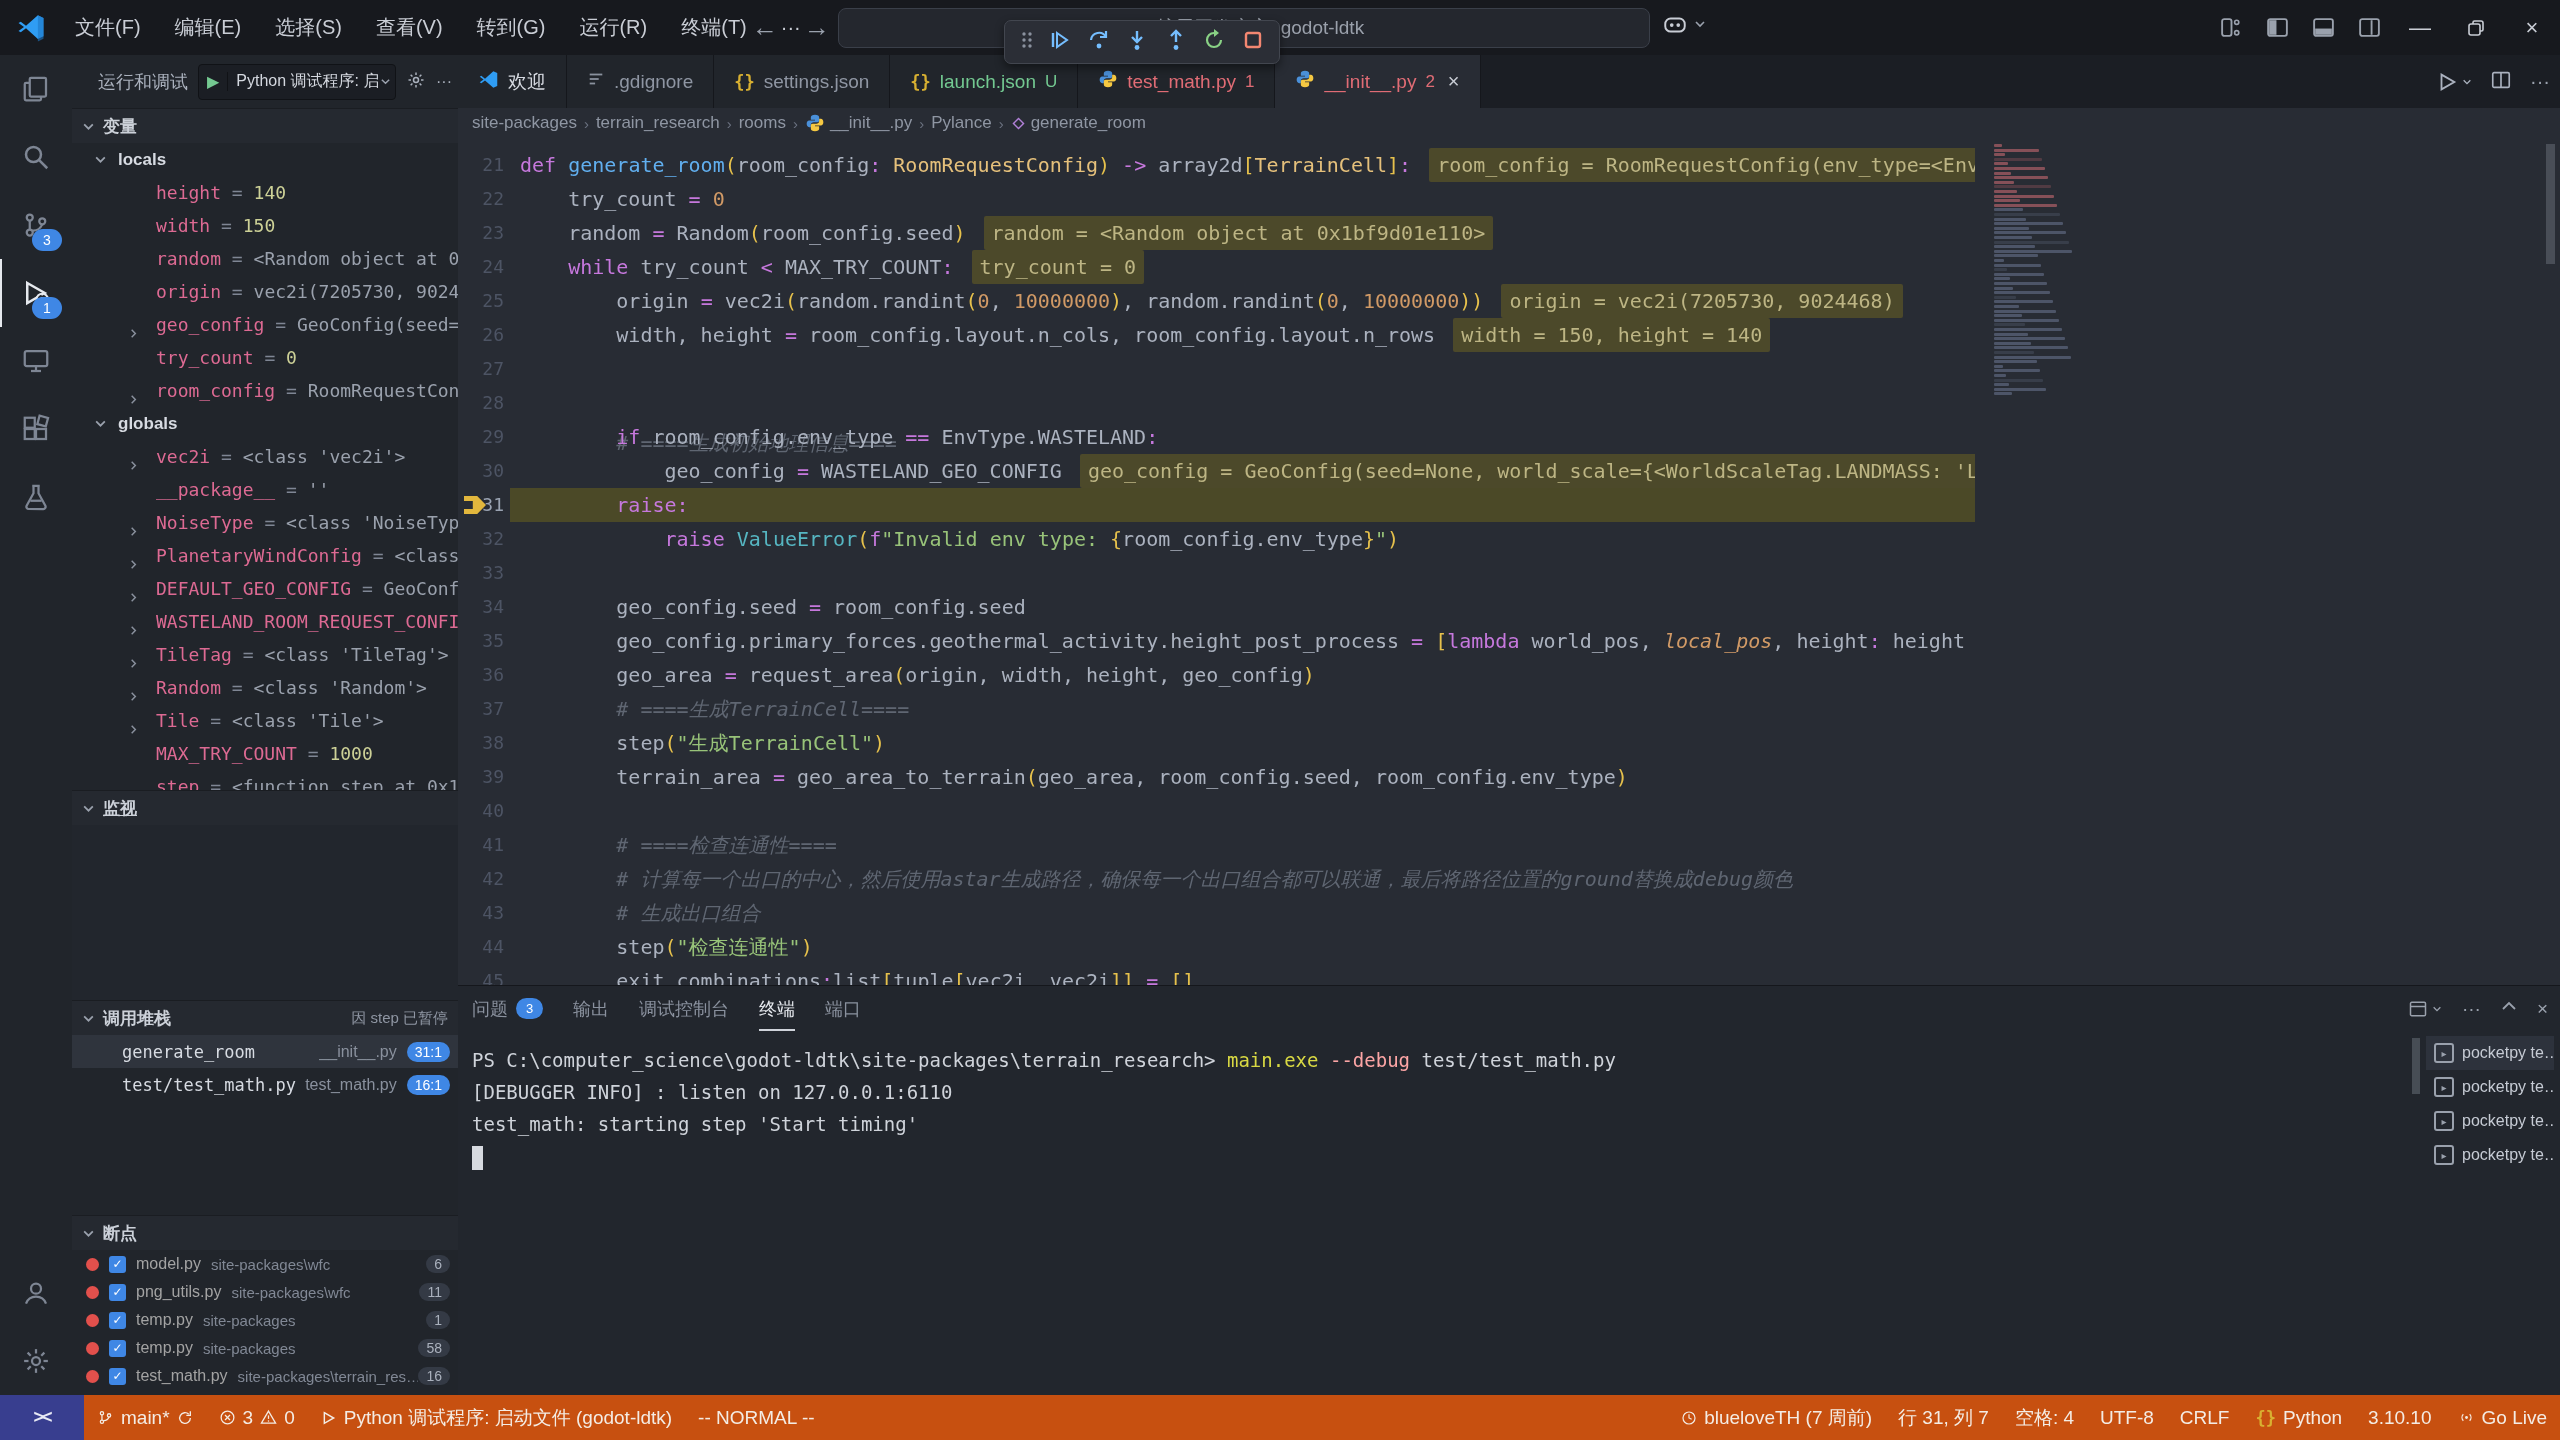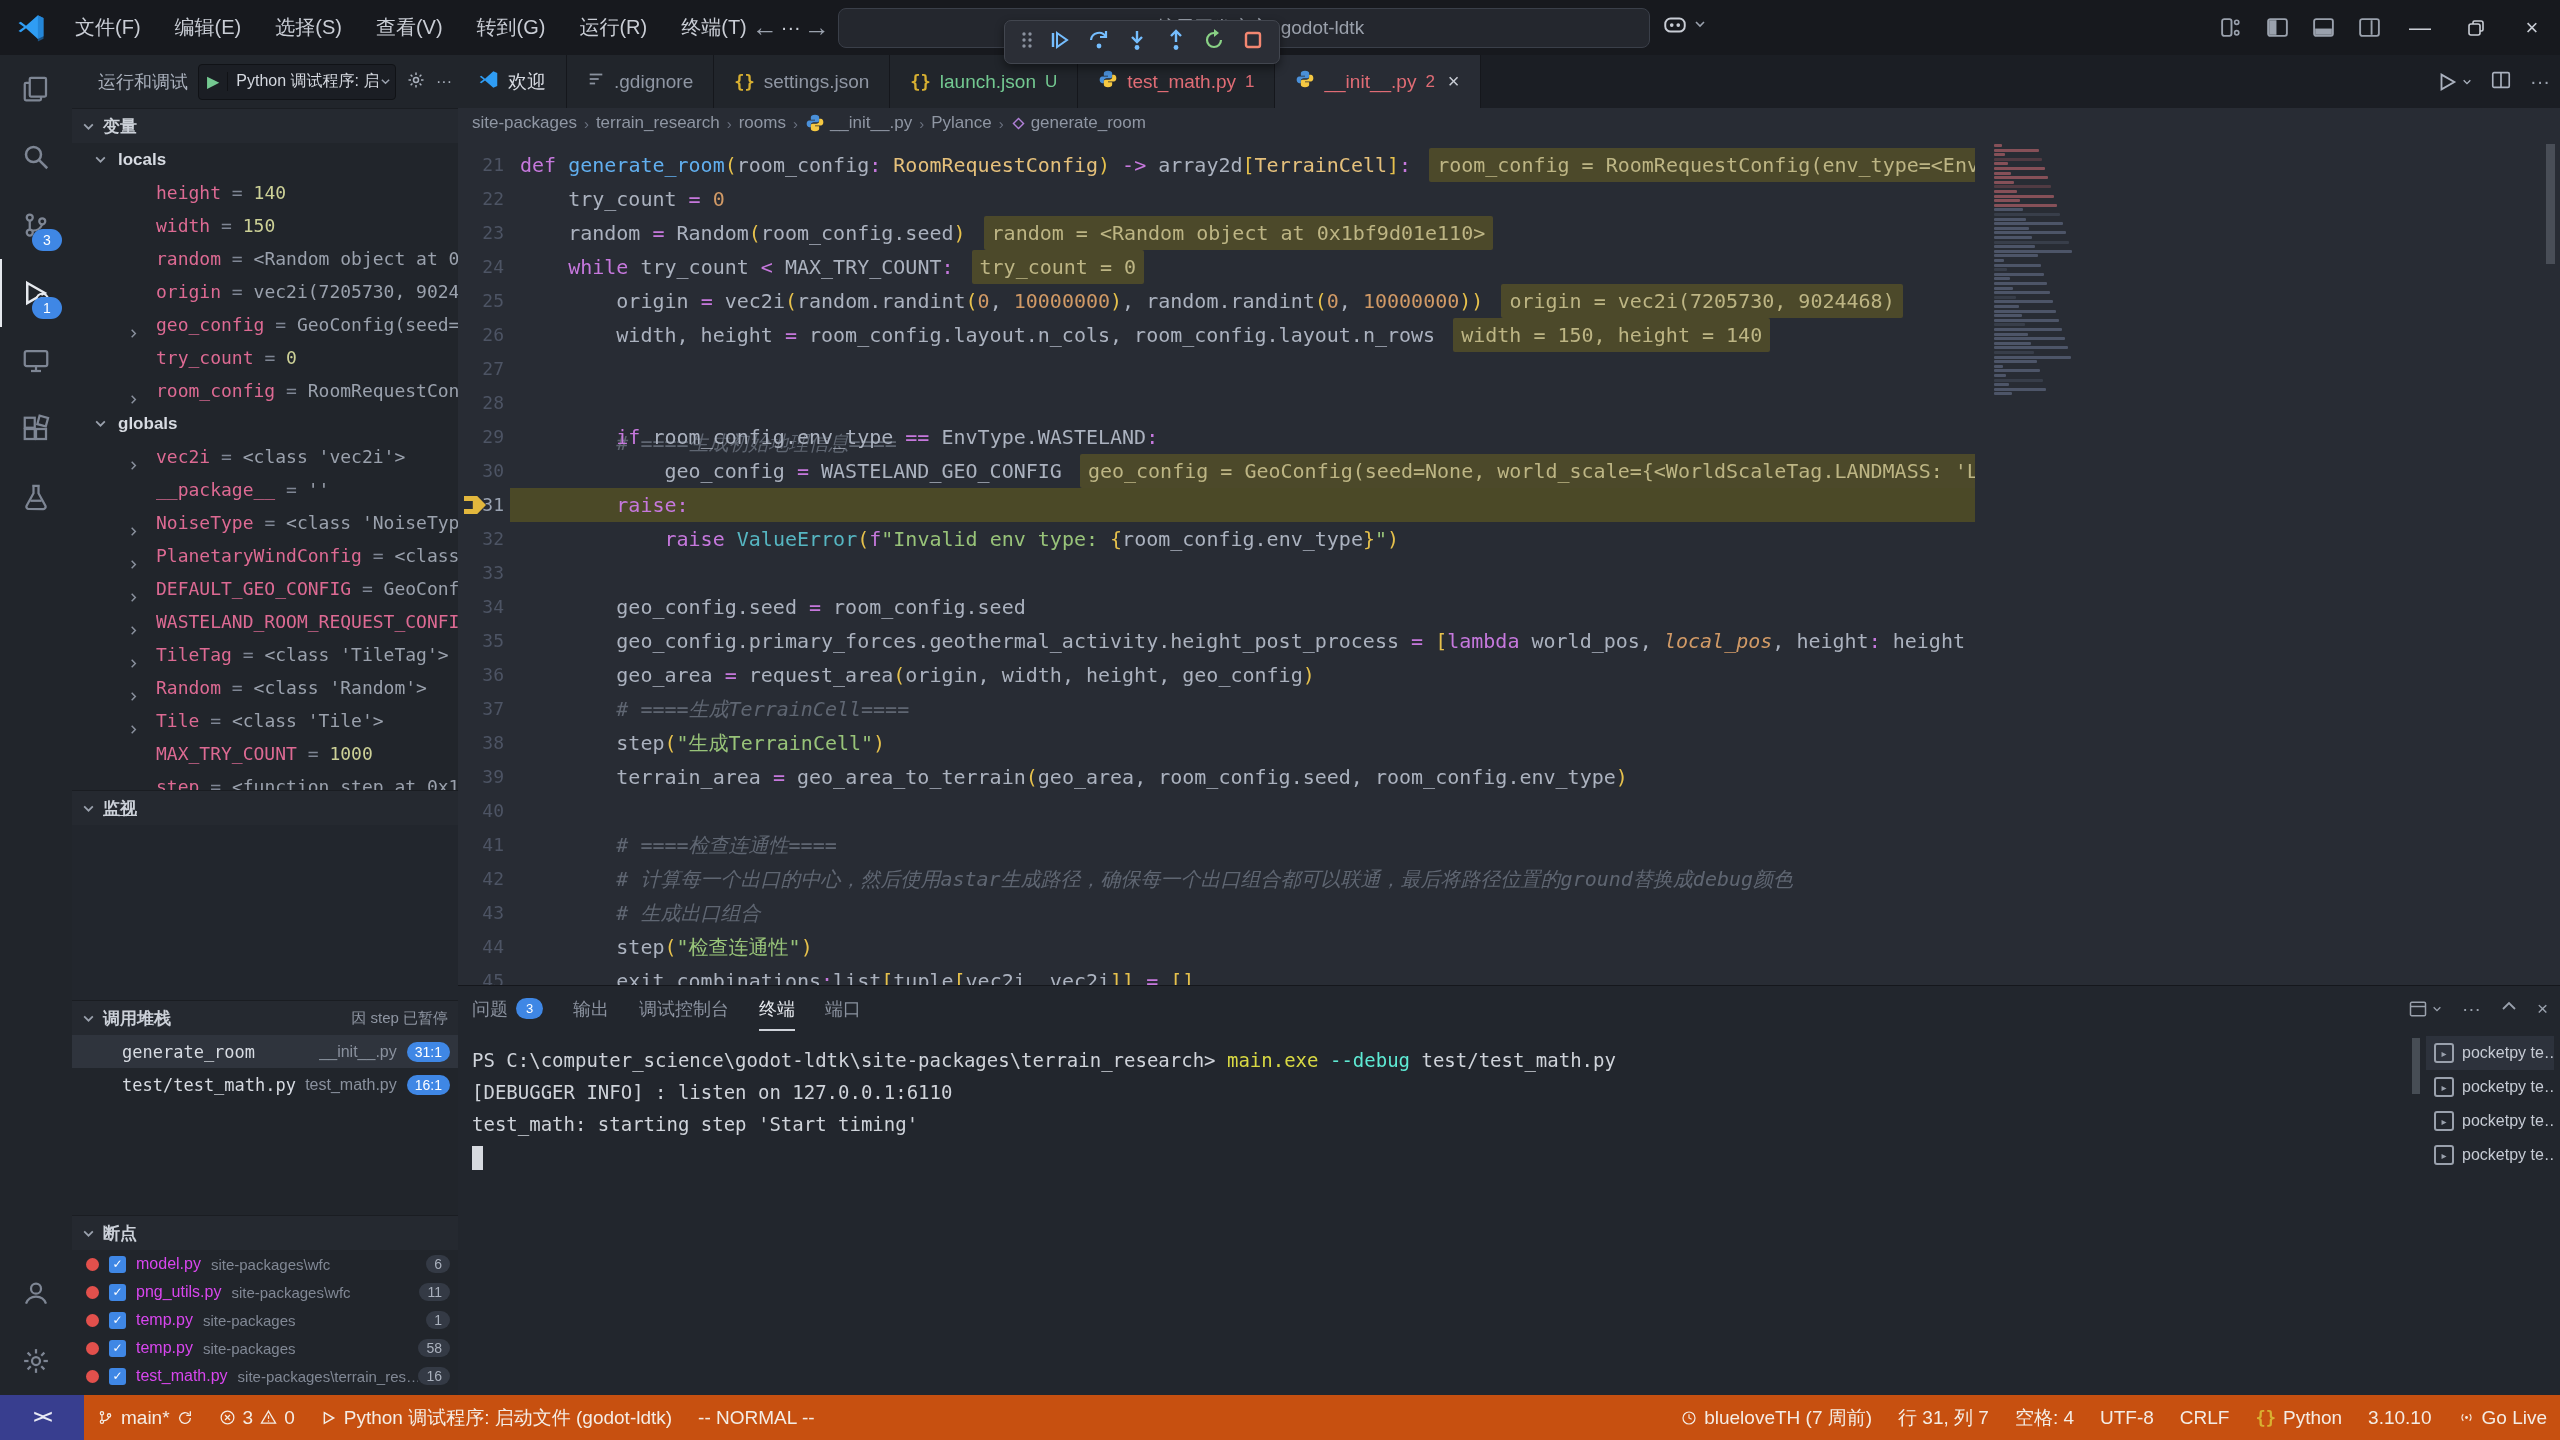--- a/index.html
+++ b/index.html
@@ -52,21 +52,21 @@
   .vnum{color:#cdd197;}
   .vobj{color:#9aa1ad;}
   .cs-row{position:absolute;left:0;width:386px;height:33px;display:flex;align-items:center;font-size:17px;color:#d7dbe2;}
   .cs-row.sel{background:#2f343d;}
   .cs-file{color:#8a919e;margin-left:auto;font-size:16px;}
   .cs-badge{background:#3f87e5;color:#fff;border-radius:11px;font-size:14px;padding:2px 8px;margin:0 8px 0 10px;}
   .bp-row{position:absolute;left:0;width:386px;height:28px;display:flex;align-items:center;font-size:16px;}
   .bp-dot{width:13px;height:13px;border-radius:50%;background:#e2504c;margin-left:14px;flex:none;}
   .bp-check{width:17px;height:17px;border-radius:3px;background:#3f87e5;color:#fff;font-size:12px;display:flex;align-items:center;
      justify-content:center;margin-left:10px;flex:none;}
-  .bp-file{color:#d946ef;margin-left:10px;white-space:nowrap;}
+  .bp-file{color:#a3a3a3;margin-left:10px;white-space:nowrap;}
   .bp-path{color:#818895;margin-left:10px;font-size:15px;white-space:nowrap;overflow:hidden;flex:1;}
   .bp-count{background:#343a45;color:#aab1bd;border-radius:10px;font-size:14px;padding:1px 8px;margin-right:8px;flex:none;}
   .paused-note{margin-left:auto;margin-right:10px;font-size:15px;font-weight:normal;color:#8f96a3;}
 
   
   #main{position:absolute;left:458px;top:55px;width:2102px;height:1340px;}
   #tabbar{position:absolute;left:0;top:0;width:2102px;height:53px;background:#1b1e24;display:flex;}
   .tab{height:53px;display:flex;align-items:center;gap:9px;padding:0 20px;background:#21252b;border-right:1px solid #15171c;
      font-size:19px;color:#8f96a3;white-space:nowrap;}
   .tab.active{background:#282c34;}
@@ -96,21 +96,21 @@
 
   
   #panel{position:absolute;left:0;top:930px;width:2102px;height:410px;background:#22262d;border-top:1px solid #15171c;}
   #panel-tabs{position:absolute;left:14px;top:0;height:45px;display:flex;align-items:center;gap:30px;font-size:18px;color:#8a919e;}
   .ptab{display:flex;align-items:center;gap:8px;height:45px;}
   .ptab.active{color:#e6e9ee;box-shadow:inset 0 -2px 0 #cfd3da;}
   .ptab .pbadge{min-width:21px;height:21px;border-radius:11px;background:#3f87e5;color:#fff;font-size:13px;display:flex;
      align-items:center;justify-content:center;padding:0 3px;}
   #panel-actions{position:absolute;right:12px;top:0;height:45px;display:flex;align-items:center;gap:20px;color:#9aa1ad;font-size:19px;}
   #terminal{position:absolute;left:14px;top:58px;width:1950px;font-size:19px;line-height:32px;color:#cfd3da;white-space:pre;overflow:hidden;}
-  .tt-w{color:#cfd3da}.tt-y{color:#d9d943}.tt-d{color:#5eead4}
+  .tt-w{color:#cfd3da}.tt-y{color:#d9d943}.tt-d{color:#fca5a5}
   .cursor-block{display:inline-block;width:11px;height:24px;background:#d7dae0;vertical-align:middle;}
   #term-list{position:absolute;right:6px;top:50px;width:128px;}
   .term-item{height:34px;display:flex;align-items:center;gap:8px;font-size:16px;color:#c6cbd4;padding-left:8px;overflow:hidden;white-space:nowrap;}
   .term-item.sel{background:#2d323c;}
   .pp-icon{width:16px;height:16px;border:2px solid #9aa1ad;border-radius:3px;flex:none;display:flex;align-items:center;justify-content:center;
      font-size:10px;color:#9aa1ad;font-weight:bold;}
   #term-scroll{position:absolute;right:140px;top:52px;width:8px;height:56px;background:rgba(170,178,190,.28);}
 
   
   #statusbar{position:absolute;left:0;top:1395px;width:2560px;height:45px;background:#c75010;display:flex;align-items:center;

